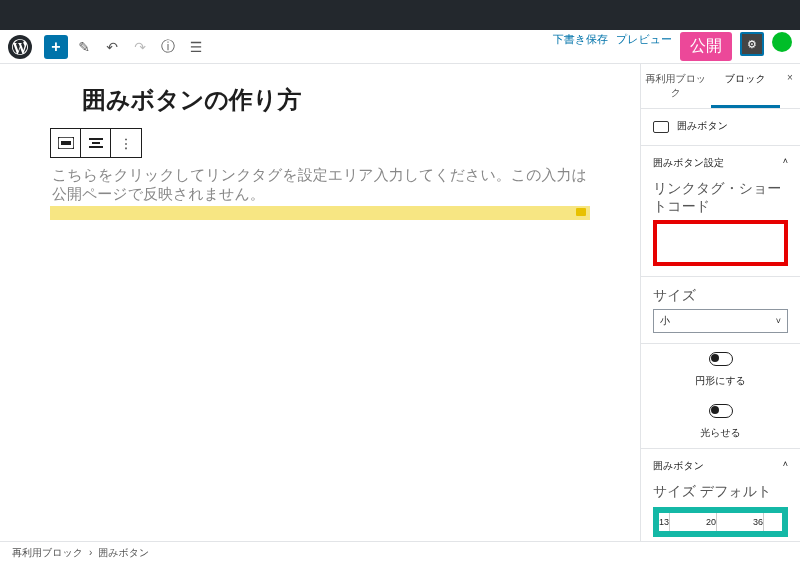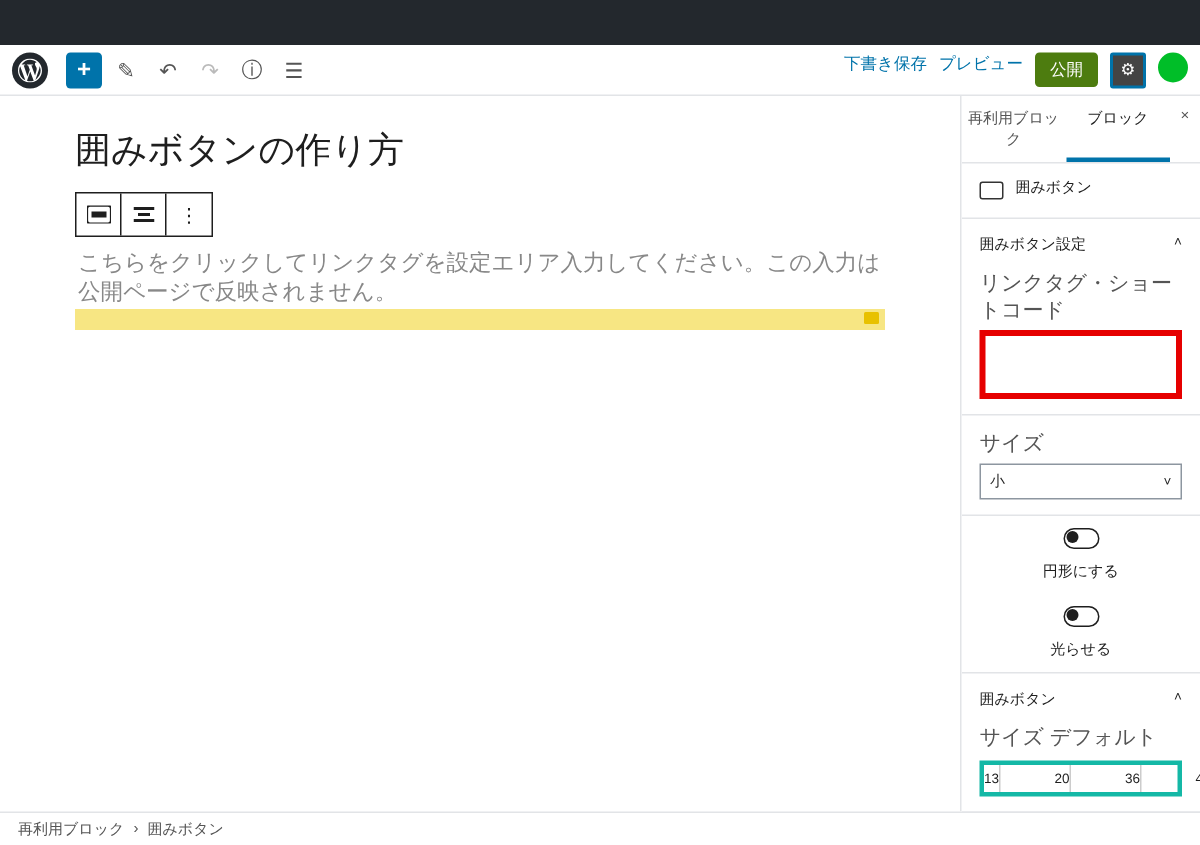--- a/index.html
+++ b/index.html
@@ -7,27 +7,27 @@
     
     .topbar { height: 30px; background: #23282d; display: flex; align-items: center; }
     
     .editor-header { height: 34px; background: #fff; border-bottom: 1px solid #e2e4e7; display: flex; align-items: center; padding: 0 8px; justify-content: space-between; }
     .header-left { display: flex; align-items: center; gap: 4px; }
     .wp-logo { width: 24px; height: 24px; background: #23282d; border-radius: 50%; display: flex; align-items: center; justify-content: center; color: #fff; font-size: 14px; margin-right: 8px; }
     .add-block { width: 24px; height: 24px; background: #0073aa; color: #fff; display: flex; align-items: center; justify-content: center; border-radius: 3px; font-size: 16px; font-weight: bold; }
     .toolbar-icon { width: 24px; height: 24px; display: flex; align-items: center; justify-content: center; color: #555; font-size: 14px; }
     .header-right { display: flex; align-items: flex-start; gap: 8px; font-size: 11px; }
     .header-right a { color: #0073aa; text-decoration: none; }
-    .publish-btn { background: #4d7c0f; color: #fff; padding: 4px 10px; border-radius: 3px; font-size: 11px; }
+    .publish-btn { background: #ec4899; color: #fff; padding: 4px 10px; border-radius: 3px; font-size: 16px; }
     .gear-btn { width: 24px; height: 24px; background: #444; color: #fff; display: flex; align-items: center; justify-content: center; border-radius: 2px; border: 2px solid #0073aa; }
     .jetpack { width: 20px; height: 20px; background: #00be28; border-radius: 50%; }
     
     .main-area { display: flex; height: calc(100% - 64px - 22px); }
     .editor-canvas { flex: 1; padding: 20px 50px; overflow-y: auto; }
-    .post-title { font-size: 24px; font-weight: normal; margin-bottom: 12px; }
+    .post-title { font-size: 24px; font-weight: bold; margin-bottom: 12px; margin-left: 32px; }
     
     .block-toolbar { display: inline-flex; border: 1px solid #1e1e1e; background: #fff; margin-bottom: 6px; }
     .block-toolbar > div { width: 30px; height: 28px; display: flex; align-items: center; justify-content: center; border-right: 1px solid #1e1e1e; }
     .block-toolbar > div:last-child { border-right: none; }
     .block-toolbar .align svg { width: 14px; height: 14px; }
     
     .block-placeholder { font-size: 15px; color: #888; padding: 2px; }
     .block-yellow { background: #f7e683; height: 14px; position: relative; }
     .block-yellow::after { content: ""; position: absolute; right: 4px; top: 2px; width: 10px; height: 8px; background: #e8c100; border-radius: 1px; }
     
@@ -47,21 +47,21 @@
     .section-body { margin-top: 10px; }
     .field-label { font-size: 14px; color: #555; margin-bottom: 4px; }
     .red-box { border: 4px solid #e60000; height: 46px; background: #fff; margin-top: 4px; }
     
     .select-box { border: 1px solid #8d96a0; padding: 4px 6px; font-size: 10px; display: flex; justify-content: space-between; align-items: center; margin-top: 4px; }
     
     .toggle-row { display: flex; align-items: center; gap: 8px; padding: 8px 12px; font-size: 10px; flex-direction: column; }
     .toggle { width: 24px; height: 14px; border: 1.5px solid #1e1e1e; border-radius: 8px; position: relative; }
     .toggle::after { content: ""; position: absolute; left: 1px; top: 1px; width: 8px; height: 8px; background: #1e1e1e; border-radius: 50%; }
     
-    .size-presets { display: flex; border: 3px solid #14b8a6; margin-top: 6px; gap: 36px; }
+    .size-presets { display: flex; border: 6px solid #14b8a6; margin-top: 6px; gap: 36px; }
     .size-presets > div { flex: 1; text-align: center; padding: 4px 0; font-size: 9px; border-right: 1px solid #ccc; }
     .size-presets > div:last-child { border-right: none; }
     
     .color-row { display: flex; align-items: center; gap: 8px; padding: 6px 0; font-size: 10px; }
     .color-circle { width: 14px; height: 14px; border: 1px solid #ccc; border-radius: 50%; }
     
     .breadcrumb { position: absolute; bottom: 0; left: 0; right: 0; height: 22px; border-top: 1px solid #e2e4e7; background: #fff; display: flex; align-items: center; padding: 0 12px; font-size: 10px; color: #555; gap: 6px; }
     
     .chevron { font-size: 9px; }
   </style>

